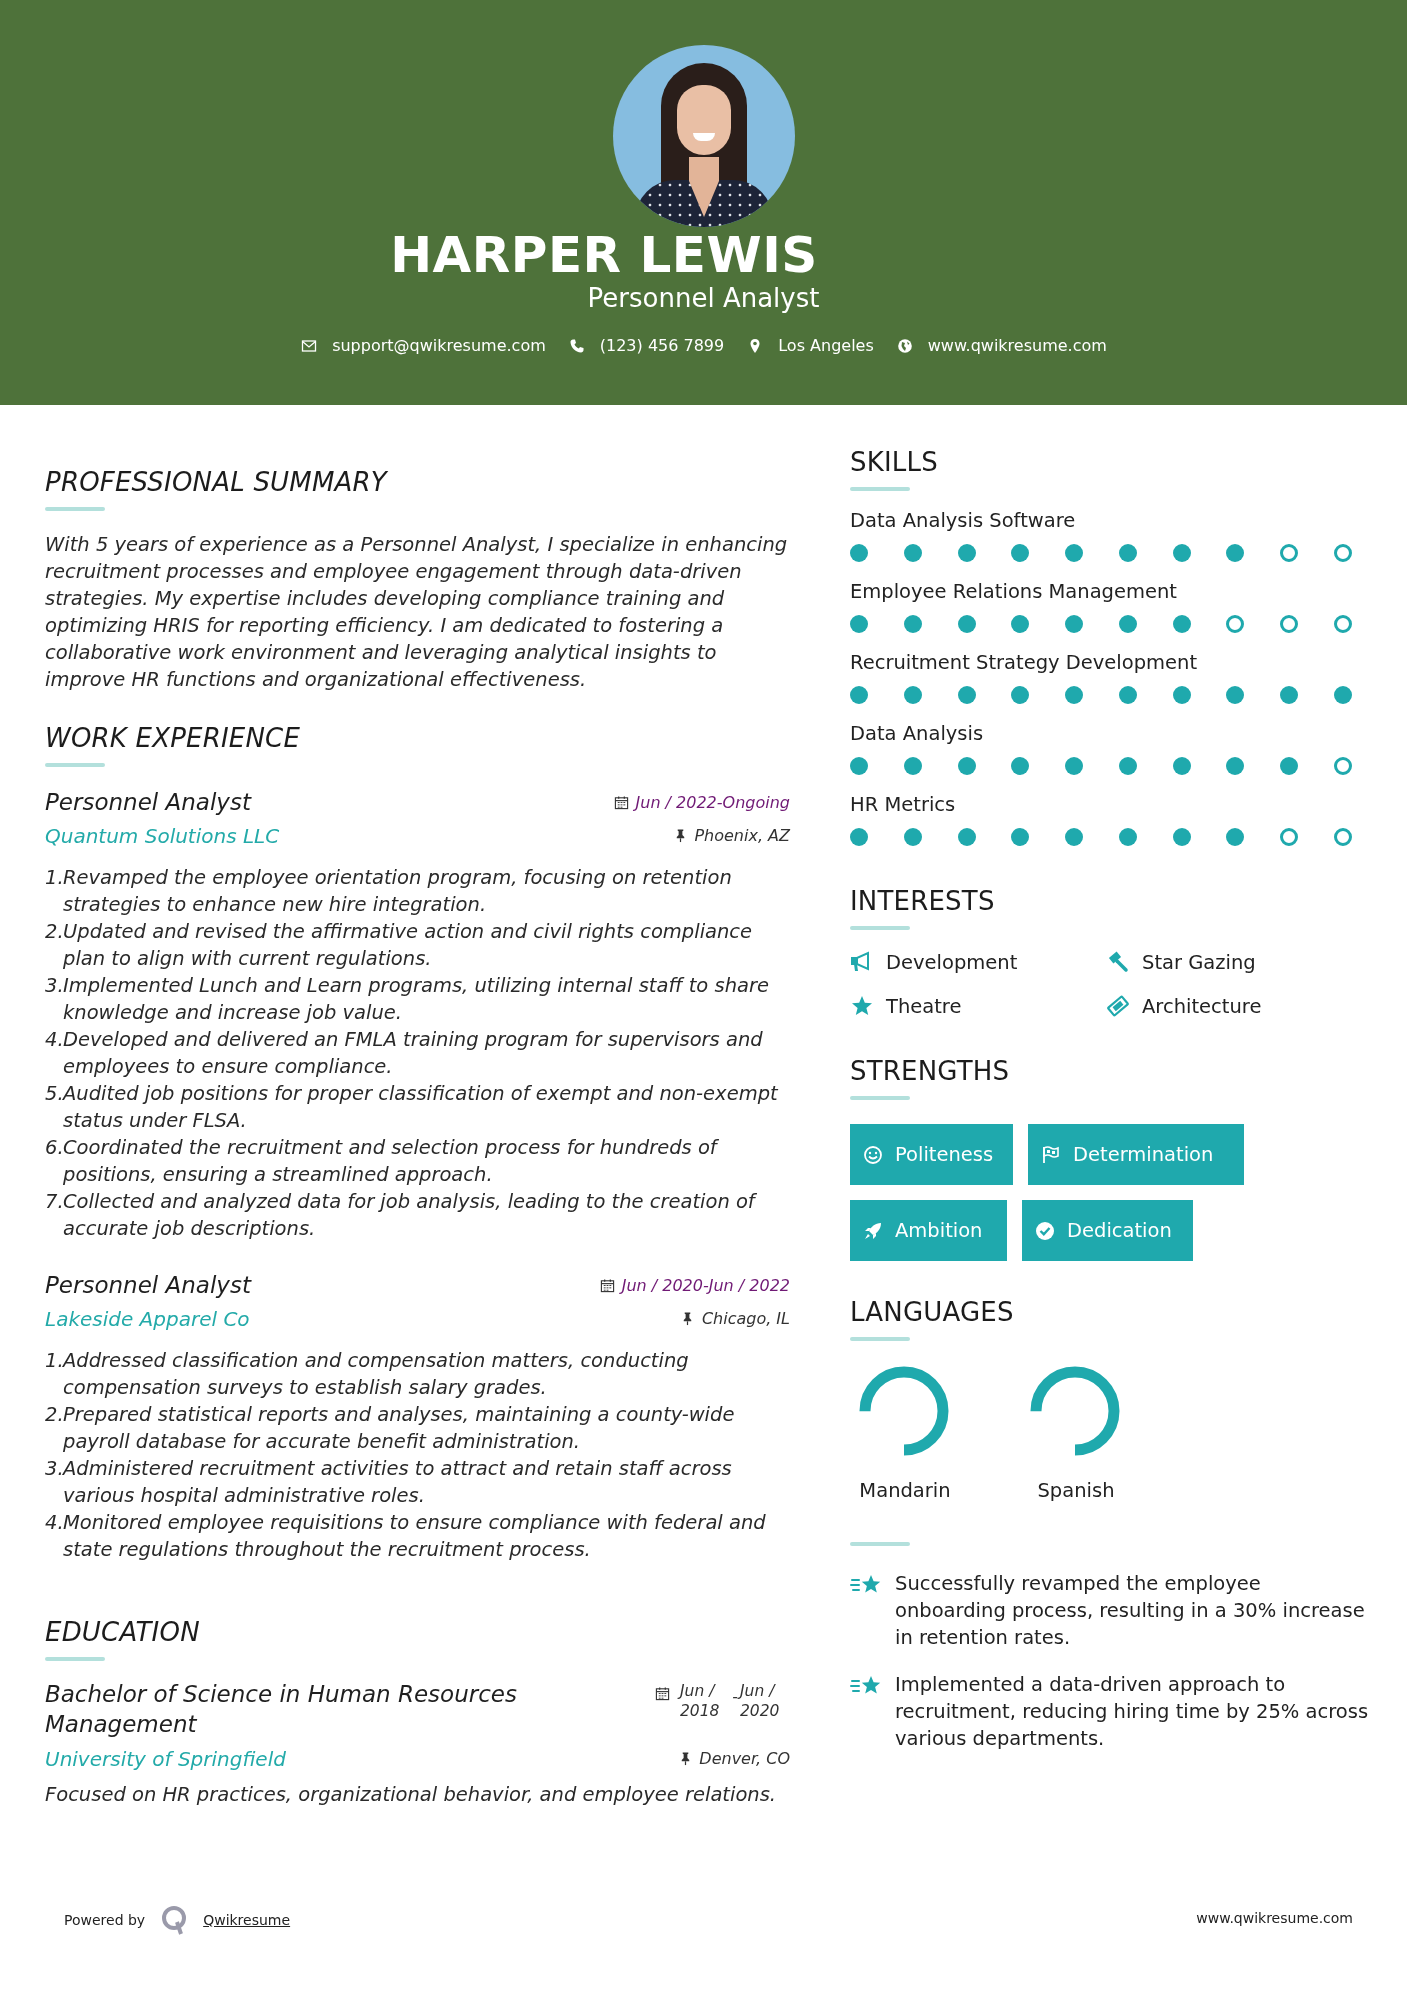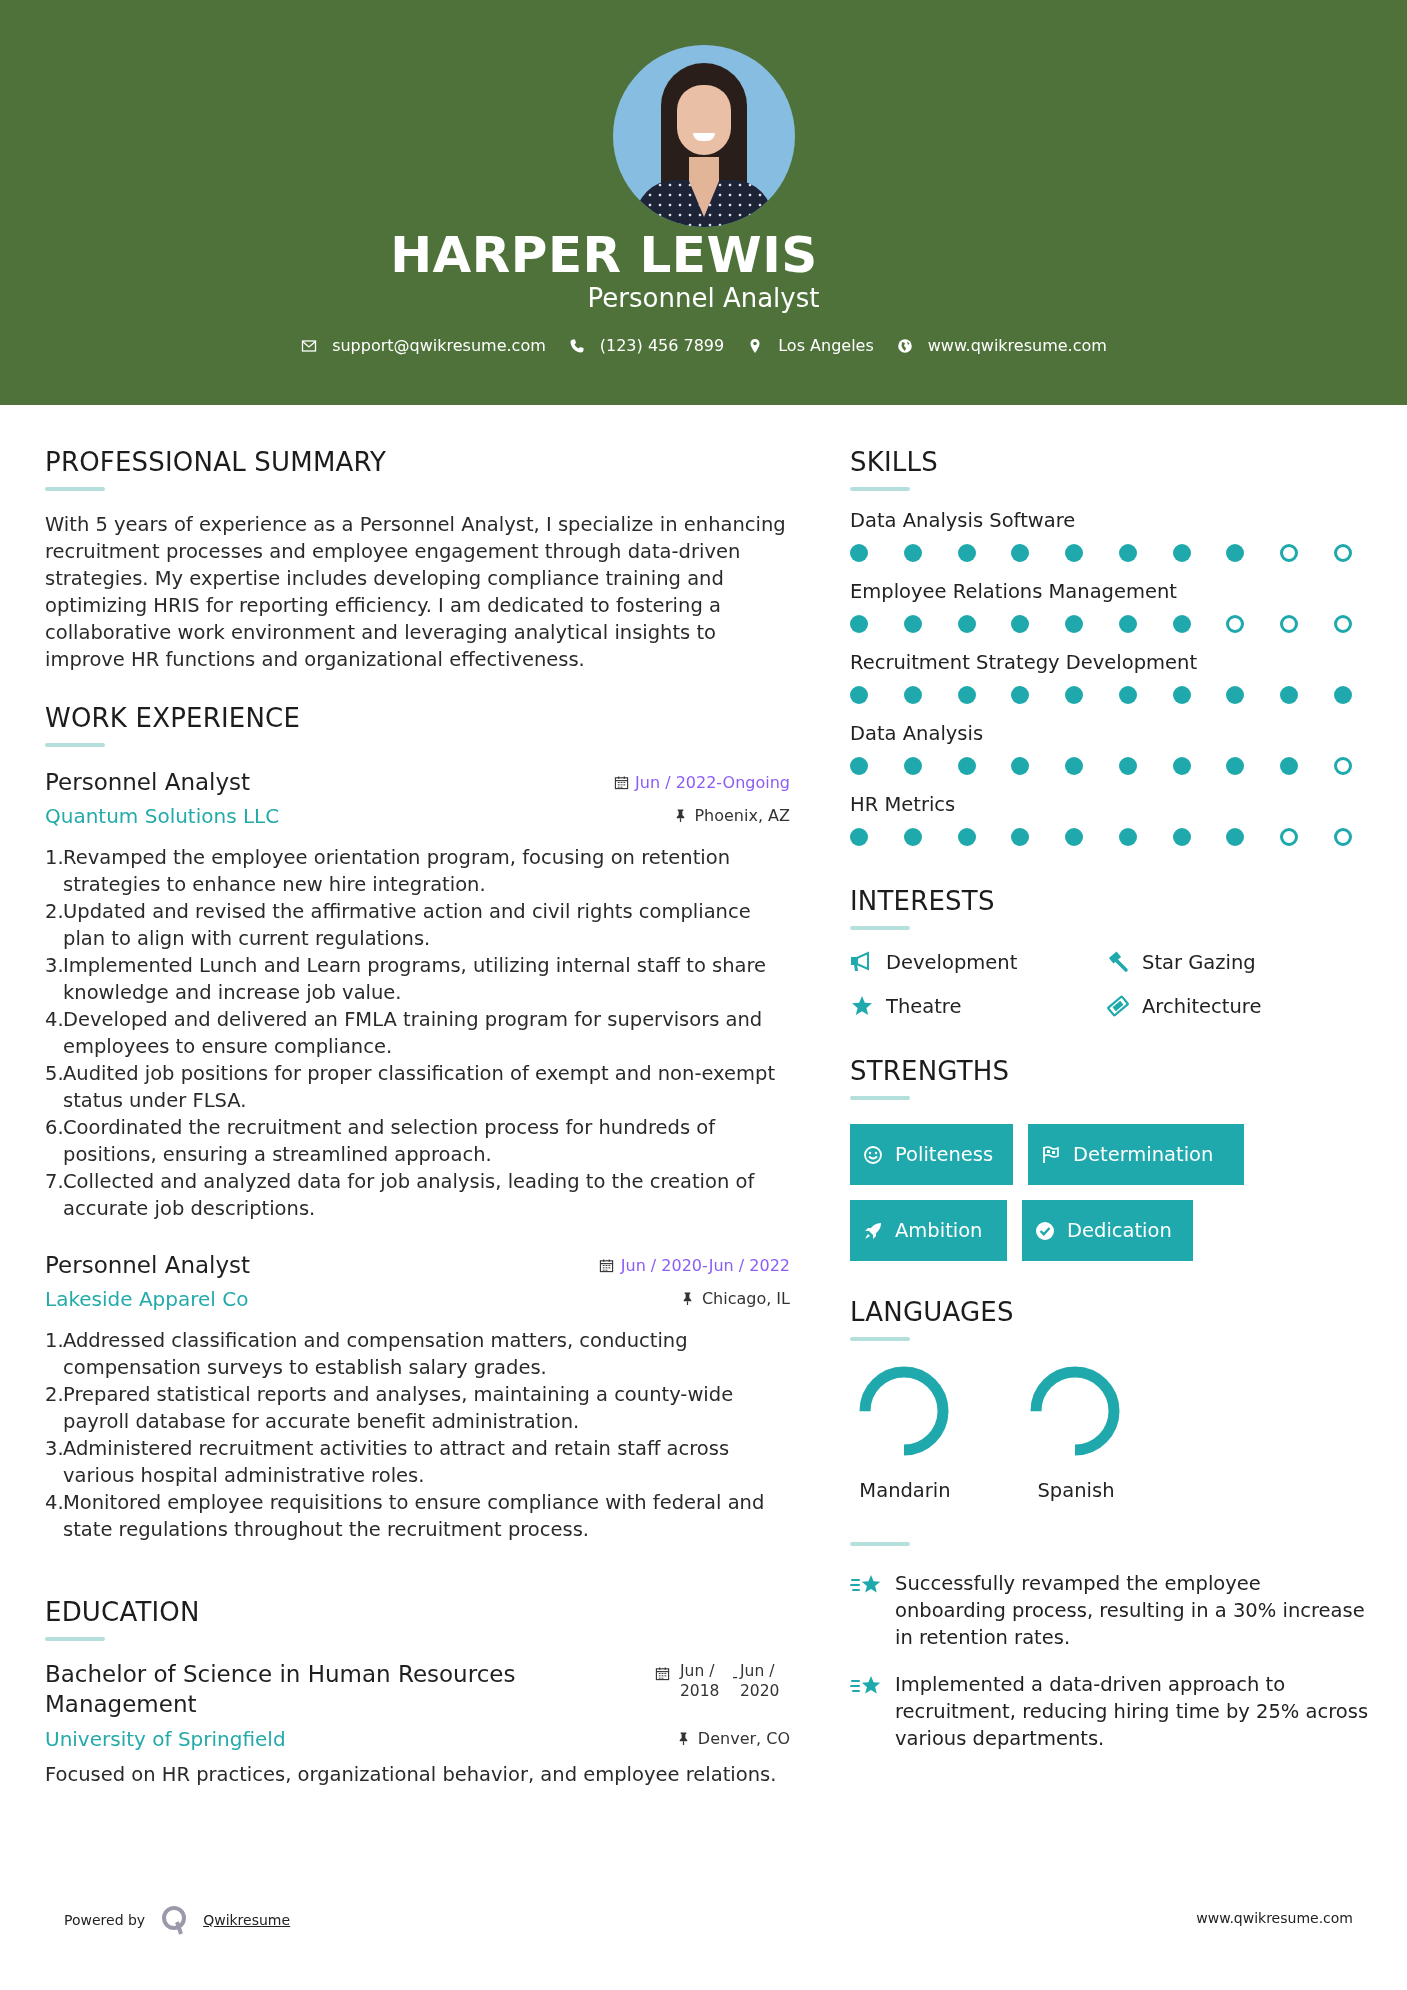--- a/index.html
+++ b/index.html
@@ -18,29 +18,29 @@
   .name { position: absolute; left: 0; width: 1208px; top: 226px; text-align: center; color: #fff; font-family: "DejaVu Sans", sans-serif; font-weight: bold; font-size: 50px; letter-spacing: 0.5px; }
   .jobtitle { position: absolute; left: 0; width: 1407px; top: 283px; text-align: center; color: #fff; font-size: 26px; }
   .contacts { position: absolute; left: 0; width: 1407px; top: 336px; display: flex; justify-content: center; align-items: center; color: #fff; font-size: 16px; gap: 0; }
   .contact { display: flex; align-items: center; margin: 0 11px; }
   .contact .ico { width: 18px; height: 18px; margin-right: 14px; display: inline-flex; align-items: center; justify-content: center; }
   .contact .ico svg { width: 16px; height: 16px; }
 
   .section-title { font-family: "DejaVu Sans", sans-serif; font-size: 26px; font-weight: normal; color: #1c1c1c; letter-spacing: 0.2px; }
   .underline { width: 60px; height: 4px; background: #b3e0dc; margin-top: 10px; border-radius: 2px; }
 
-  .left { position: absolute; left: 45px; top: 447px; width: 745px; }
+  .left { position: absolute; left: 45px; top: 467px; width: 745px; font-style: italic; }
   .right { position: absolute; left: 850px; top: 447px; width: 520px; }
 
   .summary { margin-top: 20px; font-size: 19.5px; line-height: 27px; color: #2a2a2a; }
 
   .job { margin-top: 22px; }
   .job-head { display: flex; justify-content: space-between; align-items: baseline; }
   .job-title { font-size: 23px; color: #1f1f1f; }
-  .job-date { font-size: 16px; color: #8b5cf6; display: flex; align-items: center; }
+  .job-date { font-size: 16px; color: #701a75; display: flex; align-items: center; }
   .job-sub { display: flex; justify-content: space-between; align-items: baseline; margin-top: 9px; }
   .company { font-size: 20px; color: #23aaa9; }
   .job-loc { font-size: 16px; color: #333; display: flex; align-items: center; }
   .small-ico { display: inline-flex; width: 16px; height: 16px; margin-right: 6px; align-items: center; justify-content: center; }
   .small-ico svg { width: 15px; height: 15px; }
   ol.duties { margin-top: 16px; list-style: none; font-size: 19.5px; line-height: 27px; color: #2a2a2a; }
   ol.duties li { position: relative; padding-left: 18px; }
   ol.duties li .num { position: absolute; left: 0; top: 0; }
 
   .edu-head { display: flex; justify-content: space-between; align-items: flex-start; margin-top: 18px; }

